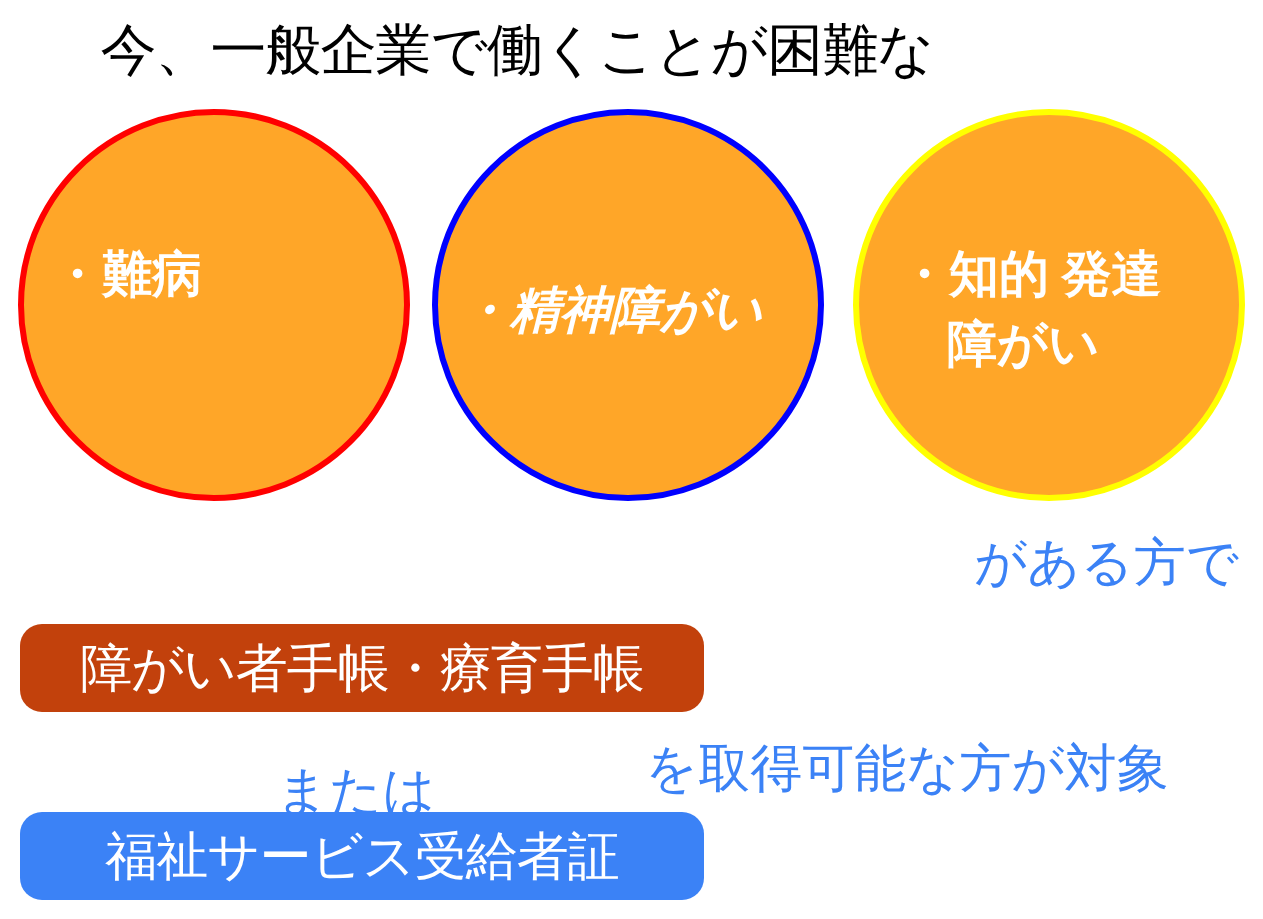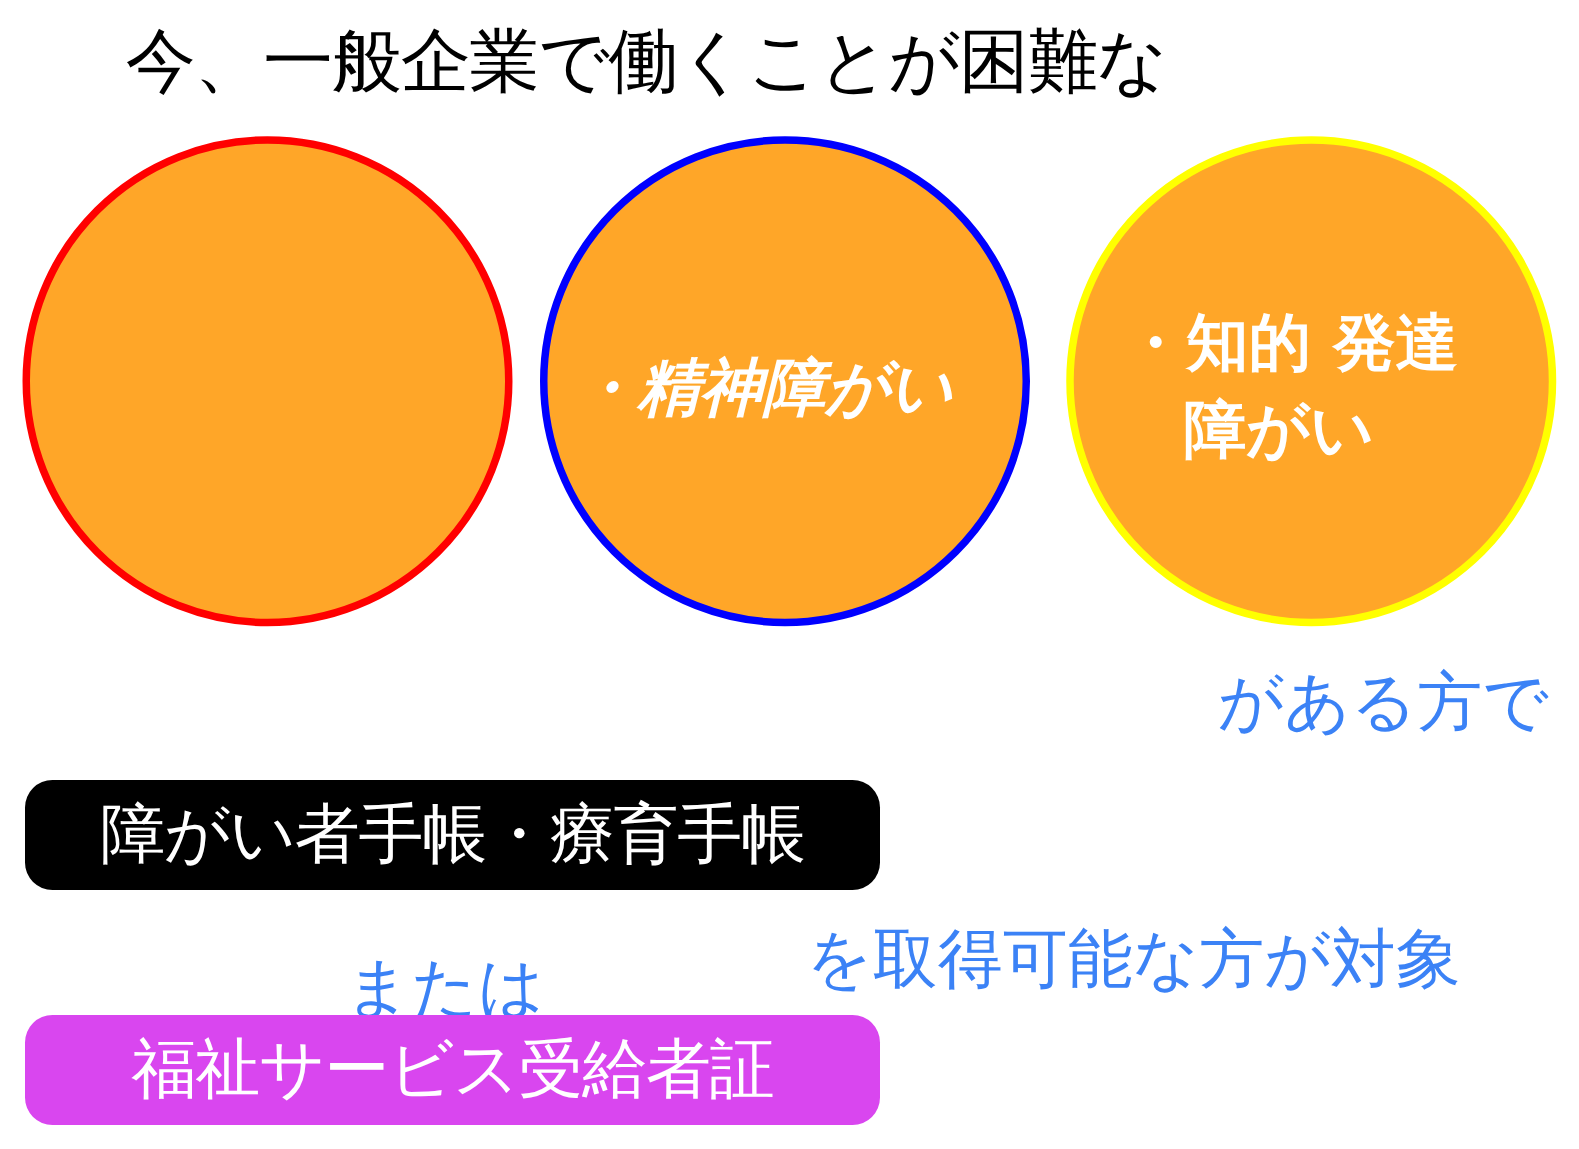--- a/index.html
+++ b/index.html
@@ -81,44 +81,45 @@
       border-radius: 22px;
       color: #ffffff;
       font-size: 52px;
       line-height: 88px;
       text-align: center;
       white-space: nowrap;
       letter-spacing: -1px;
     }
     .pill-green {
       top: 624px;
-      background: #000000;
+      background: #c2410c;
     }
     .pill-cyan {
       top: 812px;
-      background: #d946ef;
+      background: #3b82f6;
     }
   </style>
 </head>
 <body>
 
 <div class="title">今、一般企業で働くことが困難な</div>
 
 <div class="circle circle-1" style="border-color:#FF0000;">
   <div class="circle-text">
+    <span class="line">・難病</span>
   </div>
 </div>
 
 <div class="circle circle-2" style="border-color:#0000FF;">
   <div class="circle-text">
     <span class="line">・精神障がい</span>
   </div>
 </div>
 
-<div class="circle circle-3" style="border-color:#FFFF00;">
+<div class="circle circle-3" style="border-color:#FFFF00;font-family:Liberation Serif, serif;">
   <div class="circle-text">
     <span class="line">・知的 発達</span>
     <span class="line indent">障がい</span>
   </div>
 </div>
 
 <div class="plain-text aru">がある方で</div>
 
 <div class="pill pill-green">障がい者手帳・療育手帳</div>
 

